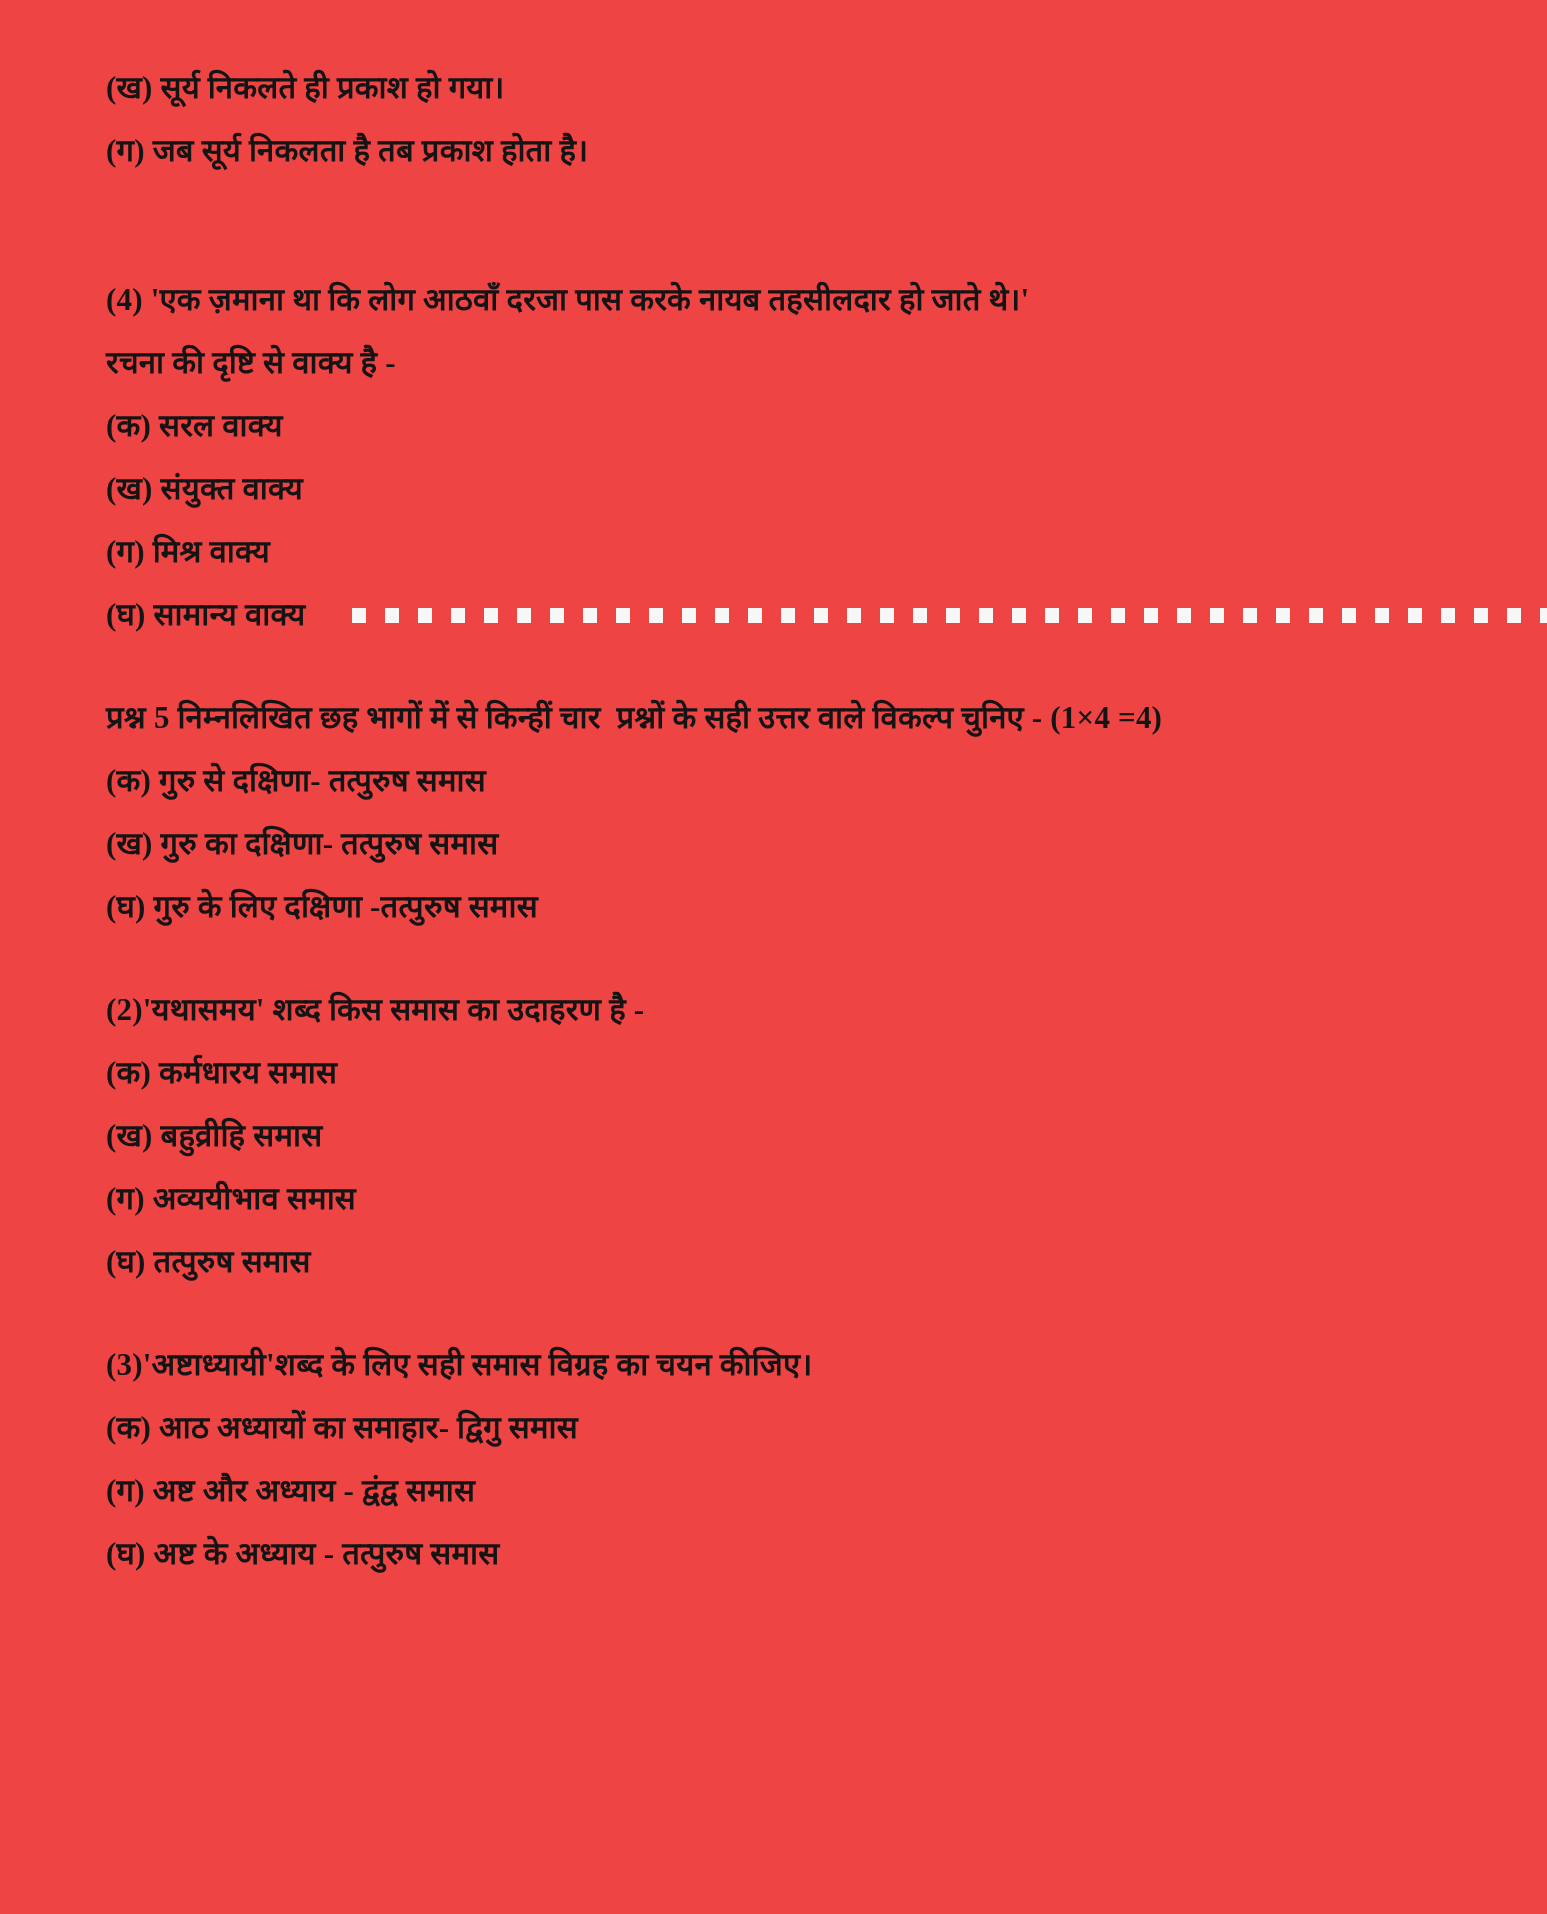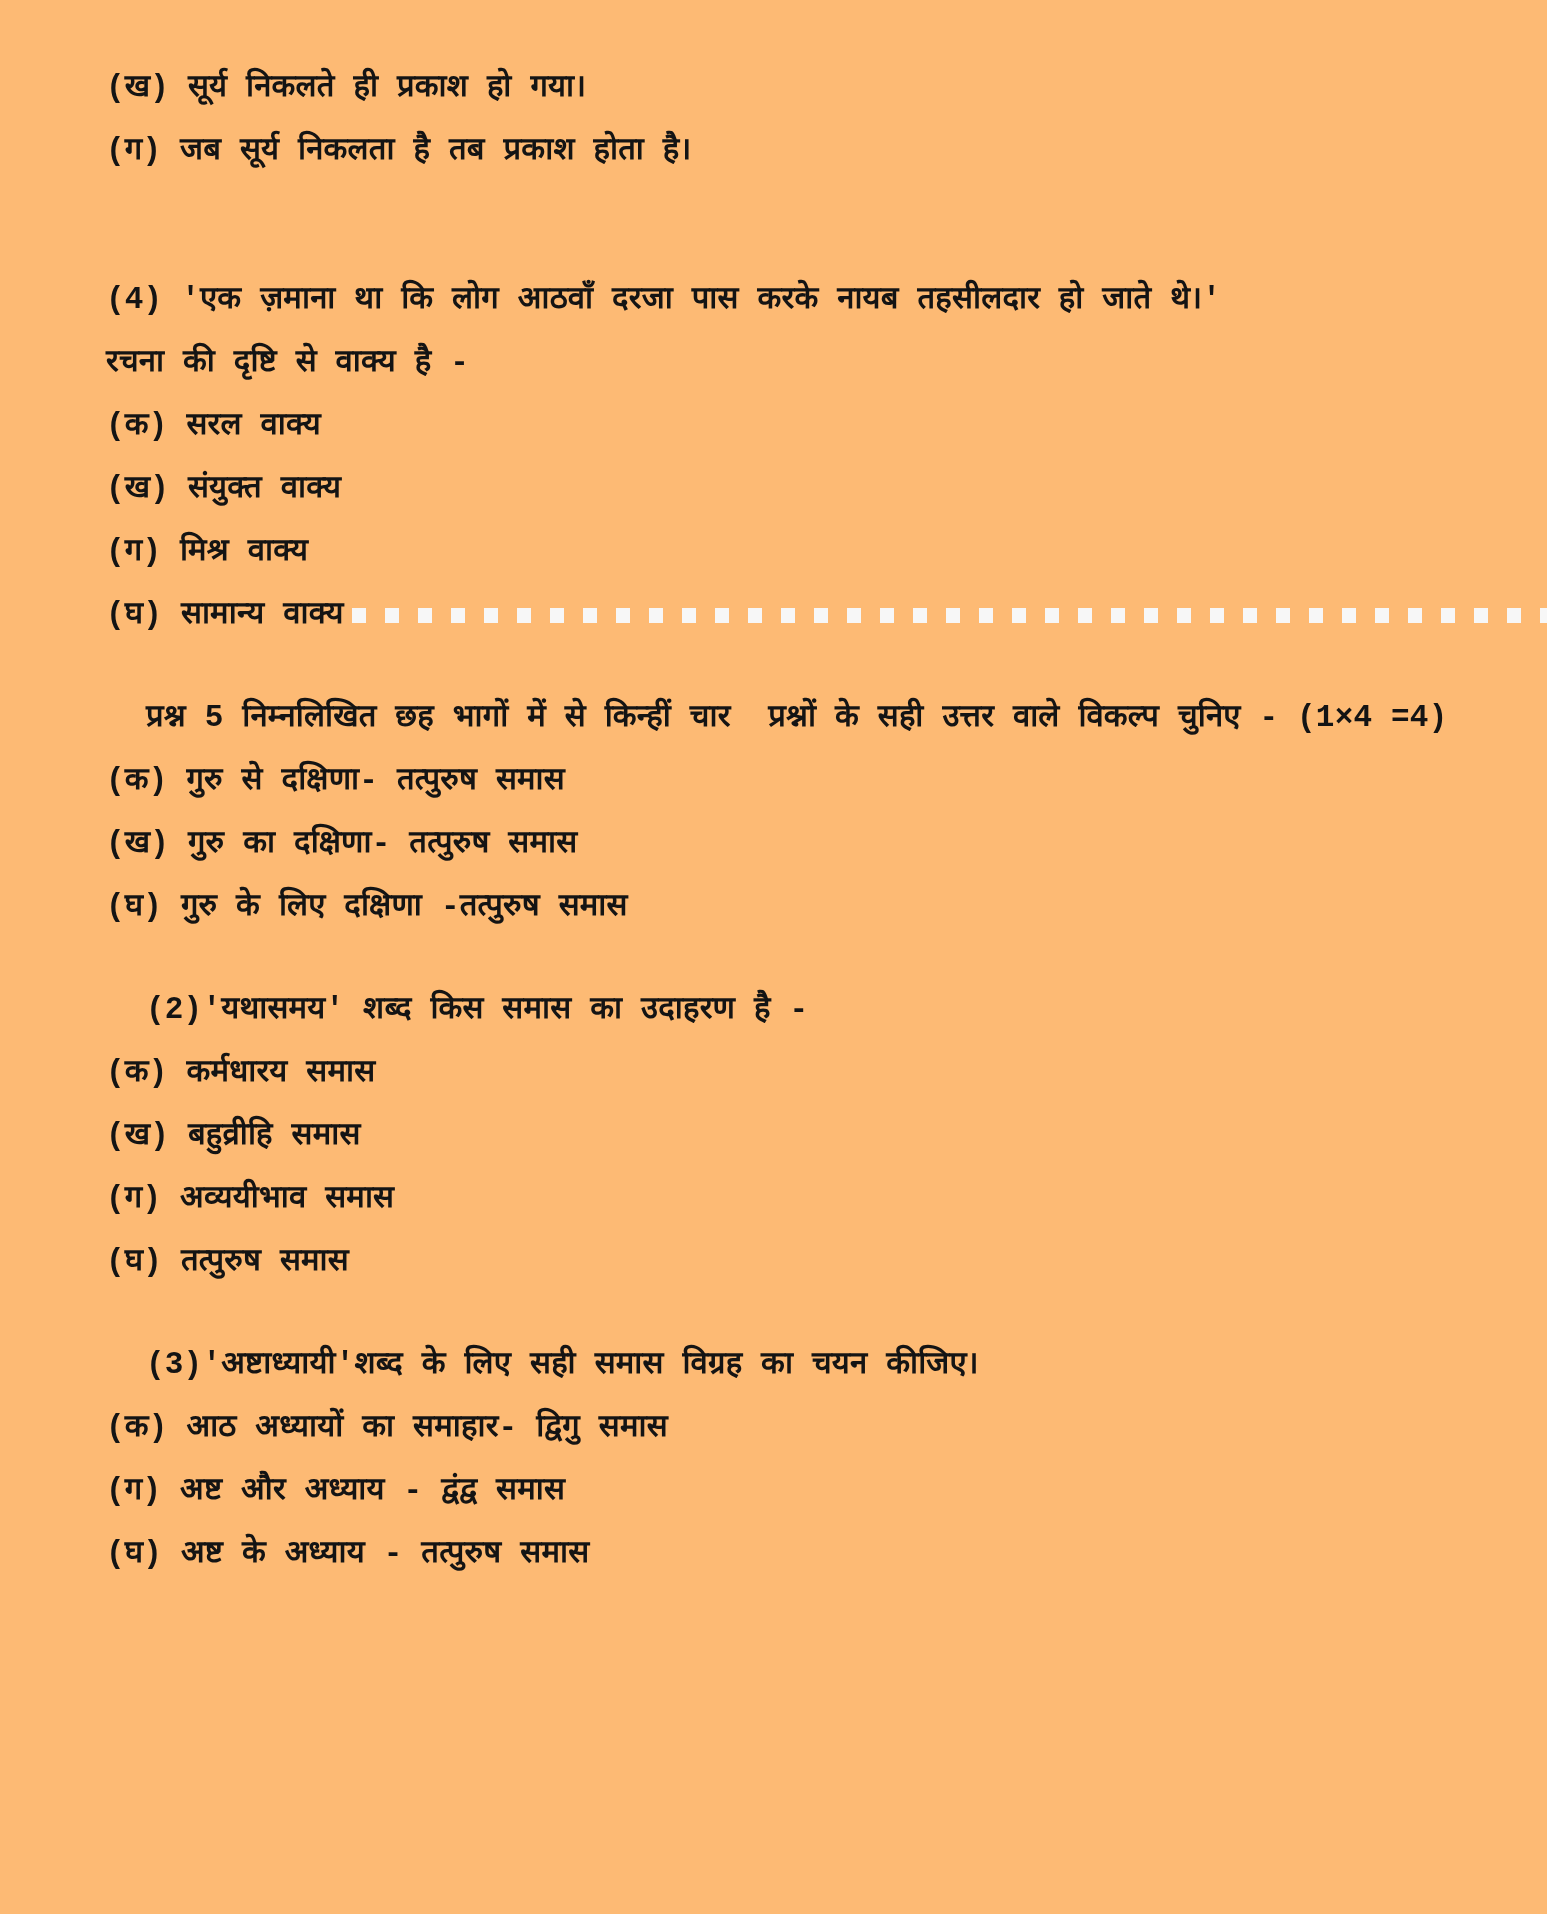--- a/index.html
+++ b/index.html
@@ -1,37 +1,37 @@
 <!DOCTYPE html>
 <html lang="hi"><head>
 <meta charset="utf-8">
 <style>
   html, body { margin: 0; padding: 0; background: #ffffff; }
   .page {
     position: relative;
     width: 1547px;
     height: 1914px;
-    background: #fdba74;
+    background: #ef4444;
     overflow: hidden;
-    font-family: Liberation Mono, monospace;
+    font-family: Liberation Serif, serif;
     color: #141414;
     font-weight: 700;
     font-size: 31px;
   }
   .content {
     position: relative;
     padding: 56px 40px 0 106px;
   }
   .line {
     line-height: 63px;
     white-space: pre-wrap;
     letter-spacing: 0.2px;
   }
   .gap-lg { margin-top: 86px; }
-  .gap-md { margin-top: 40px; margin-left: 40px; }
+  .gap-md { margin-top: 40px; }
   .heading { font-weight: 800; }
   
   .scan-artifact {
     position: absolute;
     left: 352px;
     top: 608px;
     width: 1195px;
     height: 15px;
     background: repeating-linear-gradient(
       to right,

